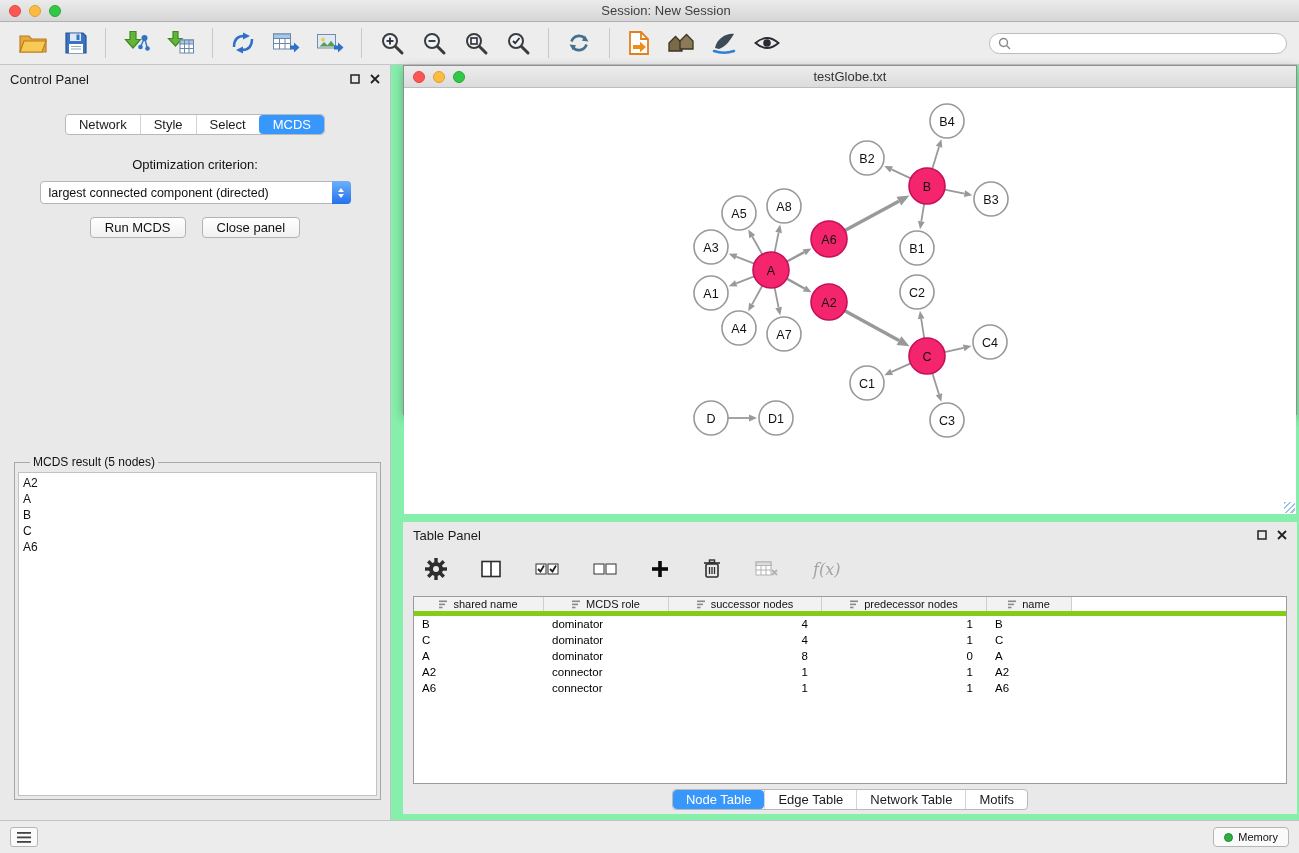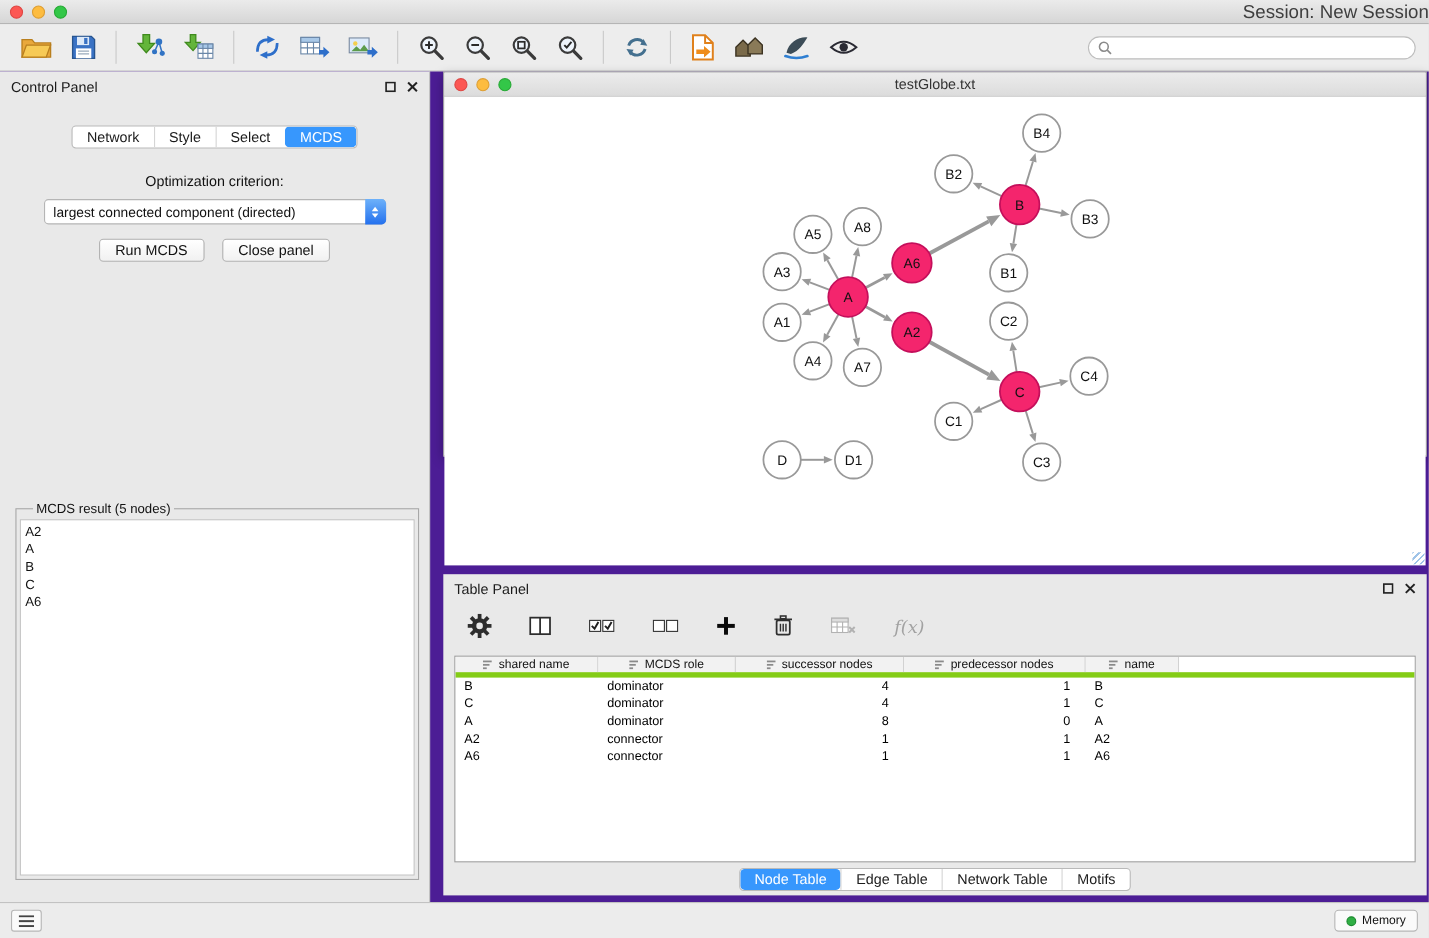--- a/index.html
+++ b/index.html
@@ -2,36 +2,36 @@
 <html><head>
 <meta charset="utf-8">
 <style>
   *{margin:0;padding:0;box-sizing:border-box;}
   html,body{width:1299px;height:853px;overflow:hidden;}
   body{font-family:"Liberation Sans",sans-serif;background:#e3e3e3;color:#111;}
   .app{position:relative;width:1299px;height:853px;background:#e3e3e3;overflow:hidden;}
 
   
   .titlebar{height:22px;background:linear-gradient(#ebebeb,#d6d6d6);border-bottom:1px solid #b1b1b1;position:relative;}
-  .titlebar .title{text-align:right;font-size:17px;line-height:21px;color:#3e3e3e;margin-left:33px;}
+  .titlebar .title{text-align:center;font-size:13px;line-height:21px;color:#3e3e3e;margin-left:33px;}
   .lights{position:absolute;left:9px;top:5px;display:flex;gap:8px;}
   .light{width:12px;height:12px;border-radius:50%;}
   .light.red{background:#fc5753;border:1px solid #df4744;}
   .light.yellow{background:#fdbc40;border:1px solid #de9f34;}
   .light.green{background:#33c748;border:1px solid #27aa35;}
 
   
   .toolbar{height:43px;background:#ededed;border-bottom:1px solid #c6c6c6;display:flex;align-items:center;padding:0 10px;position:relative;}
   .tbtn{background:none;border:none;padding:2px 3px;margin:0 5px;display:flex;align-items:center;justify-content:center;}
   .tsep{width:1px;height:30px;background:#c9c9c9;margin:0 9px;}
   .searchbox{position:absolute;right:12px;top:11px;width:298px;height:21px;border:1px solid #bdbdbd;border-radius:11px;background:#fff;display:flex;align-items:center;padding:0 8px;gap:5px;}
   .searchbox input{border:none;outline:none;flex:1;font-size:12px;font-family:inherit;background:transparent;}
 
   
-  .main{position:absolute;top:65px;left:0;width:1299px;height:755px;background:#4c1d95;}
+  .main{position:absolute;top:65px;left:0;width:1299px;height:755px;background:#86efac;}
 
   
   .control-panel{position:absolute;left:0;top:0;width:391px;height:755px;background:#e9e9e9;border-right:1px solid #c2c2c2;}
   .panel-header{height:28px;display:flex;align-items:center;padding:0 10px;font-size:13px;color:#1b1b1b;}
   .ph-icons{margin-left:auto;display:flex;gap:10px;align-items:center;}
   .seg{display:flex;justify-content:center;margin-top:21px;}
   .seg-wrap{display:inline-flex;background:#fff;border:1px solid #b9b9b9;border-radius:4px;overflow:hidden;}
   .seg-tab{padding:2px 13px;font-size:13px;color:#1b1b1b;border-left:1px solid #d5d5d5;white-space:nowrap;}
   .seg-tab:first-child{border-left:none;}
   .seg-tab.active{background:#3797fd;color:#fff;border-radius:4px;border-left-color:transparent;}

